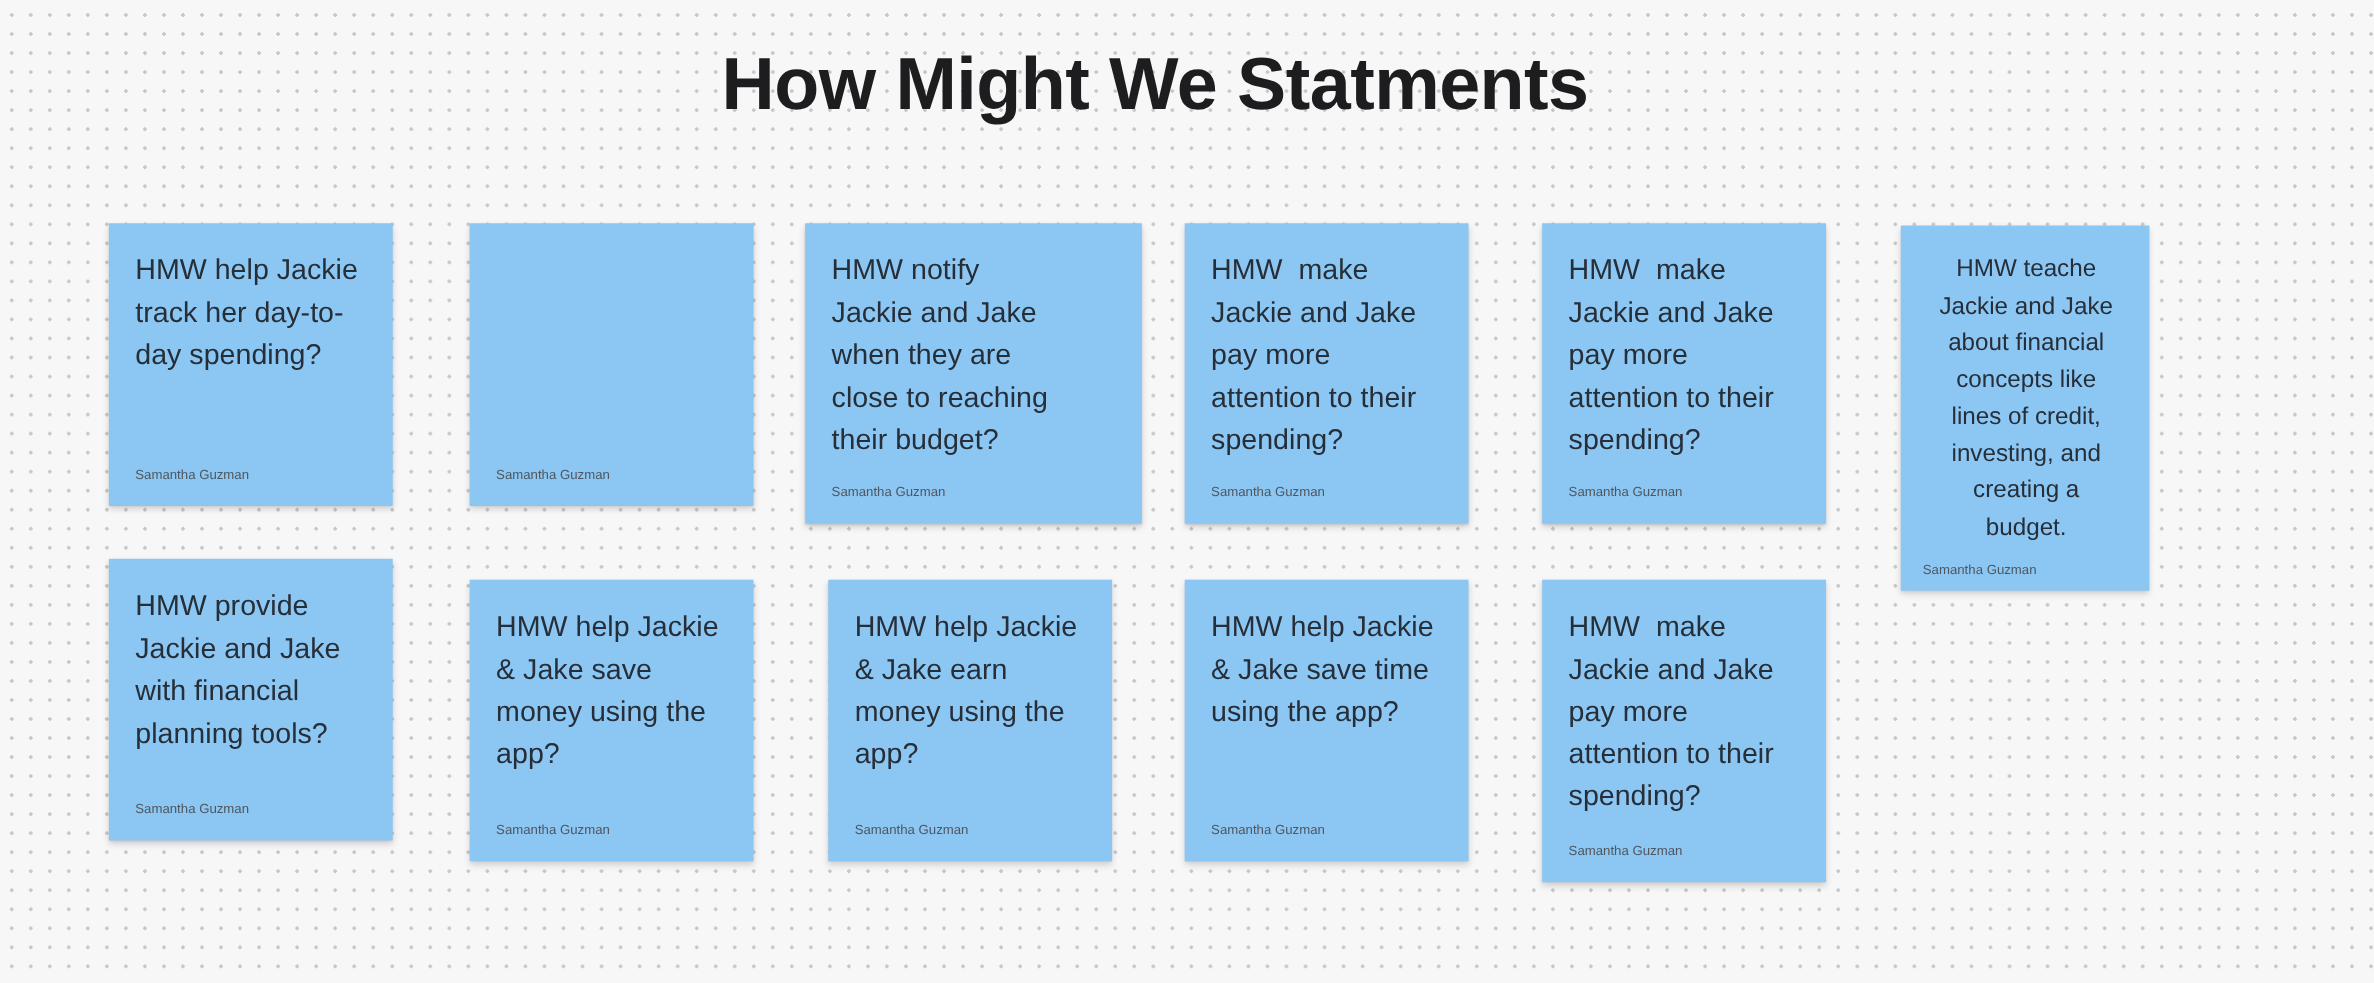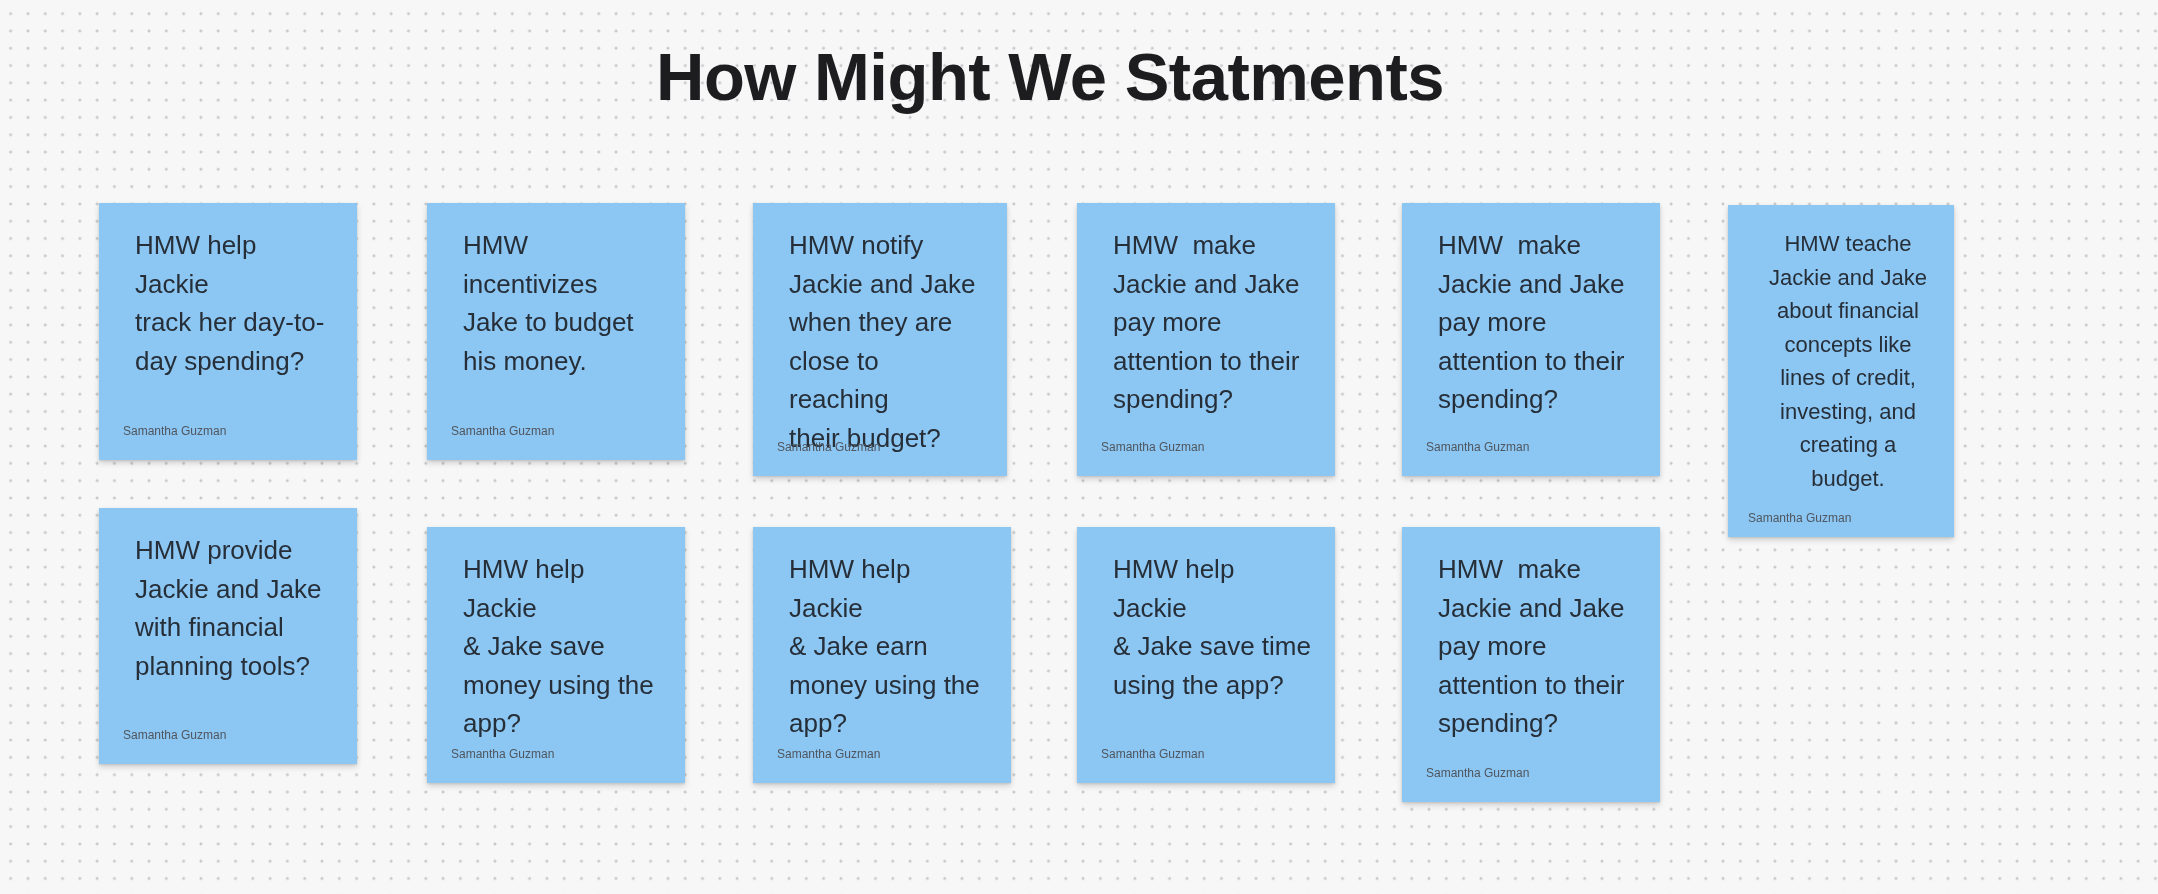--- a/index.html
+++ b/index.html
@@ -40,21 +40,20 @@
     box-shadow:0 3px 6px rgba(0,0,0,0.16),0 1px 2px rgba(0,0,0,0.10);
   }
   .note-text{
     position:absolute;
     left:0;top:0;right:0;
     padding:23px 24px 0 24px;
     font-size:26px;
     line-height:38.5px;
     color:var(--sticky-text);
     white-space:pre-wrap;
-    margin-left:12px;
   }
   .note.small .note-text{
     padding:22px 18px 0 20px;
     font-size:22px;
     line-height:33.5px;
     text-align:center;
   }
   .note-author{
     position:absolute;
     left:24px;bottom:20px;
@@ -75,27 +74,24 @@
   <h1 class="board-title">How Might We Statments</h1>
 
   <div class="note" style="left:99px;top:203px;width:258px;height:257px">
     <div class="note-text">HMW help Jackie
 track her day-to-
 day spending?</div>
     <div class="note-author">Samantha Guzman</div>
   </div>
 
   <div class="note" style="left:427px;top:203px;width:258px;height:257px">
-    <div class="note-text">HMW incentivizes
-Jake to budget
-his money.</div>
     <div class="note-author">Samantha Guzman</div>
   </div>
 
-  <div class="note" style="left:753px;top:203px;width:254px;height:273px">
+  <div class="note" style="left:732px;top:203px;width:306px;height:273px">
     <div class="note-text">HMW notify
 Jackie and Jake
 when they are
 close to reaching
 their budget?</div>
     <div class="note-author">Samantha Guzman</div>
   </div>
 
   <div class="note" style="left:1077px;top:203px;width:258px;height:273px">
     <div class="note-text">HMW  make

